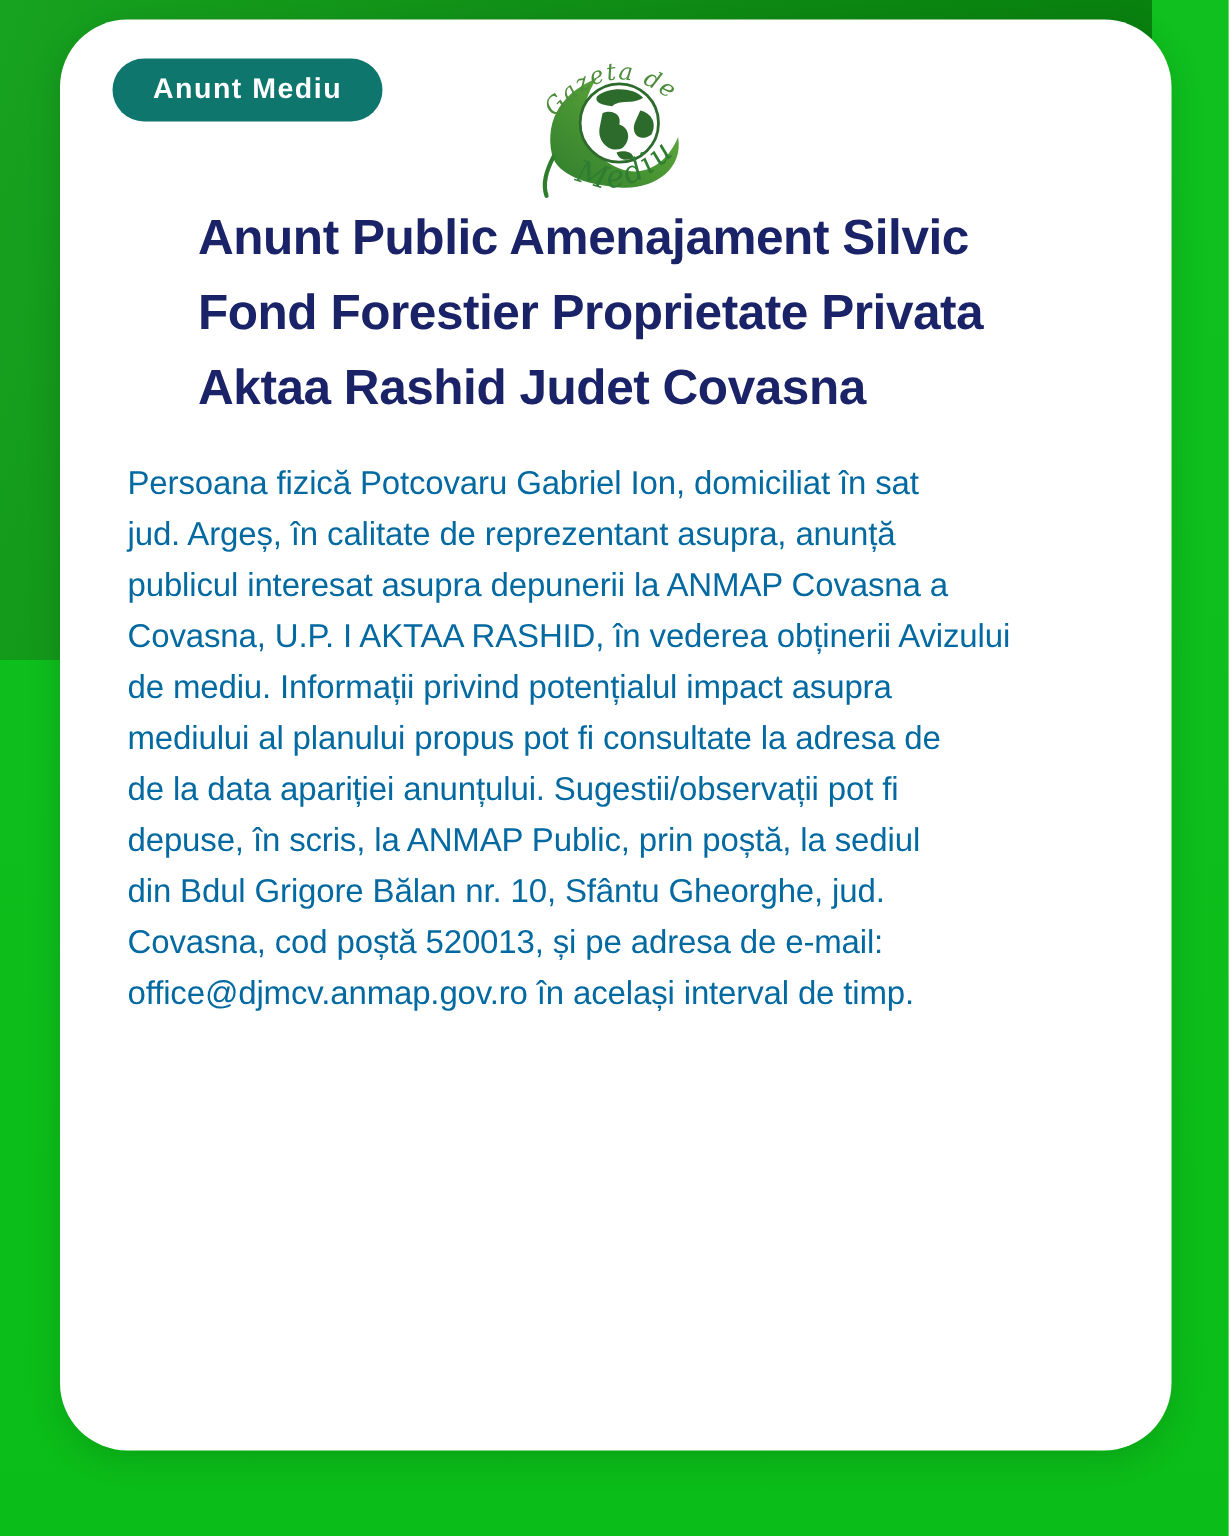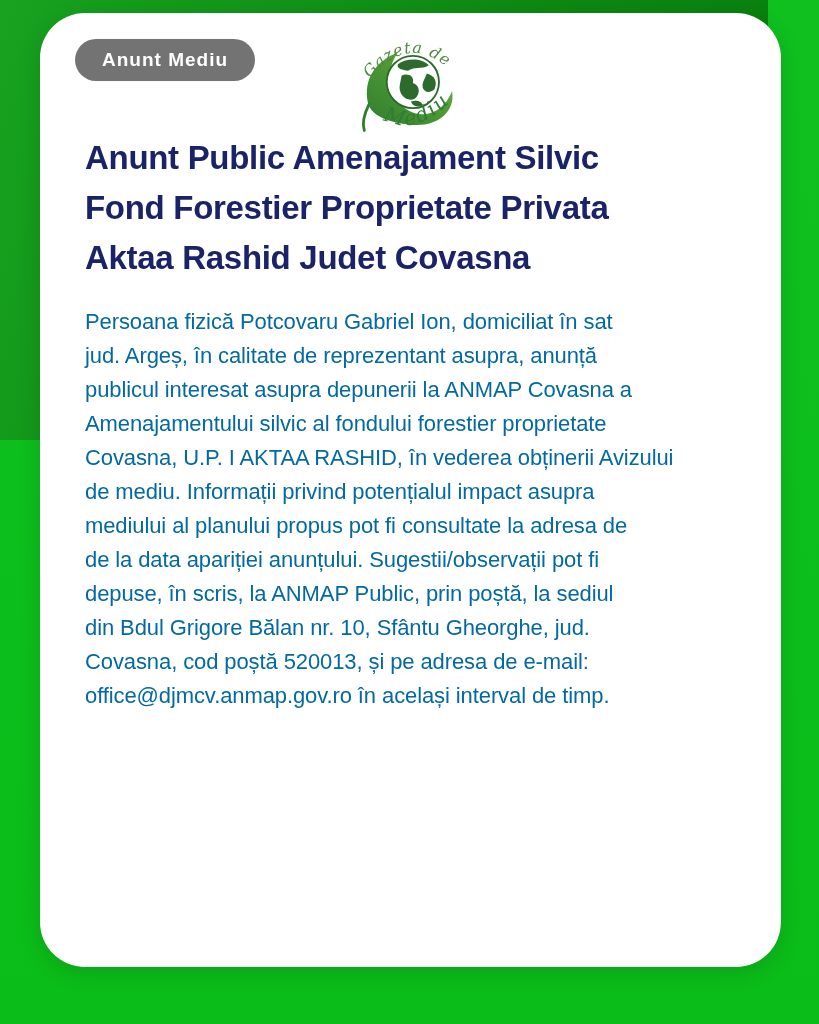--- a/index.html
+++ b/index.html
@@ -23,21 +23,21 @@
     position: absolute;
     left: 40px; top: 13px;
     width: 741px; height: 954px;
     background: #ffffff;
     border-radius: 45px;
     box-shadow: 0 6px 22px rgba(0,0,0,0.14);
   }
   .badge {
     position: absolute;
     left: 35px; top: 26px;
-    background: #737373;
+    background: #0f766e;
     color: #ffffff;
     border-radius: 23px;
     padding: 10px 27px;
     font-size: 19px;
     font-weight: 600;
     letter-spacing: 1px;
     line-height: 22px;
     white-space: nowrap;
   }
   .logo {
@@ -48,21 +48,21 @@
   }
   .heading {
     position: absolute;
     left: 45px; top: 120px; right: 30px;
     color: #1b2368;
     font-size: 33px;
     font-weight: bold;
     letter-spacing: -0.3px;
     line-height: 50px;
   }
-  .heading .line { white-space: nowrap; }
+  .heading .line { white-space: nowrap; margin-left: 47px; }
   .body-text {
     position: absolute;
     left: 45px; top: 292px; right: 26px;
     color: #0369a1;
     font-size: 22px;
     font-weight: 400;
     letter-spacing: -0.1px;
     line-height: 34px;
   }
   .body-text .line { white-space: nowrap; }
@@ -109,21 +109,20 @@
   <div class="heading">
       <div class="line">Anunt Public Amenajament Silvic</div>
       <div class="line">Fond Forestier Proprietate Privata</div>
       <div class="line">Aktaa Rashid Judet Covasna</div>
     </div>
 
   <div class="body-text">
       <div class="line">Persoana fizică Potcovaru Gabriel Ion, domiciliat în sat</div>
       <div class="line">jud. Argeș, în calitate de reprezentant asupra, anunță</div>
       <div class="line">publicul interesat asupra depunerii la ANMAP Covasna a</div>
-      <div class="line">Amenajamentului silvic al fondului forestier proprietate</div>
       <div class="line">Covasna, U.P. I AKTAA RASHID, în vederea obținerii Avizului</div>
       <div class="line">de mediu. Informații privind potențialul impact asupra</div>
       <div class="line">mediului al planului propus pot fi consultate la adresa de</div>
       <div class="line">de la data apariției anunțului. Sugestii/observații pot fi</div>
       <div class="line">depuse, în scris, la ANMAP Public, prin poștă, la sediul</div>
       <div class="line">din Bdul Grigore Bălan nr. 10, Sfântu Gheorghe, jud.</div>
       <div class="line">Covasna, cod poștă 520013, și pe adresa de e-mail:</div>
       <div class="line">office@djmcv.anmap.gov.ro în același interval de timp.</div>
     </div>
 

